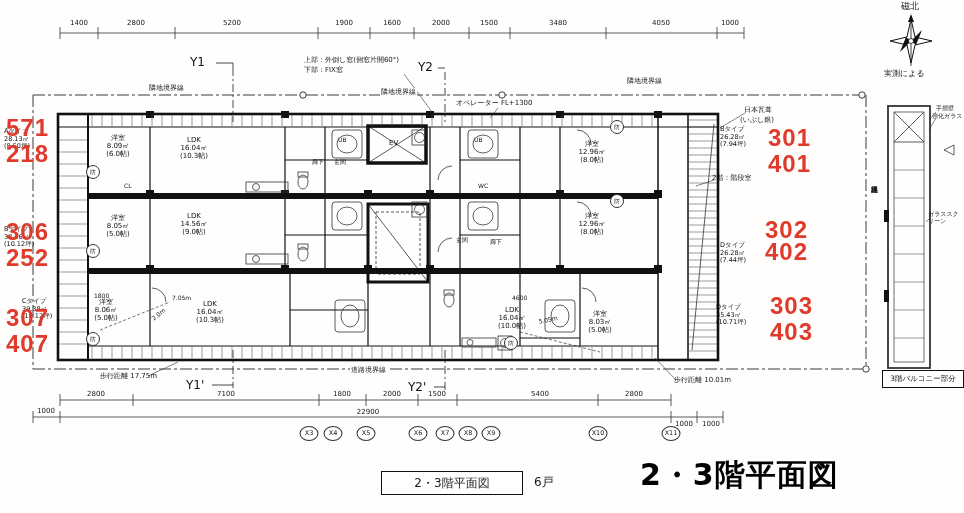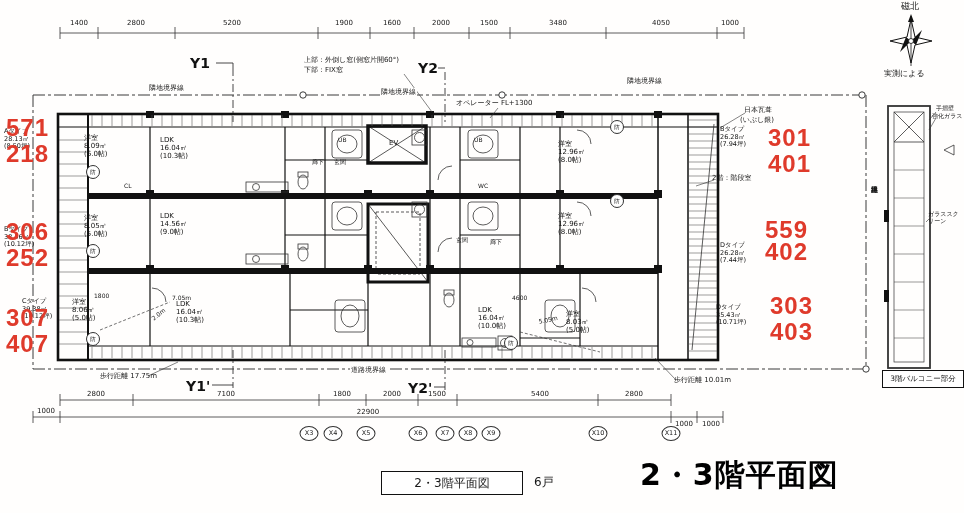--- a/index.html
+++ b/index.html
@@ -2,29 +2,29 @@
 <html><head>
 <meta charset="utf-8">
 <style>
   html,body{margin:0;padding:0;background:#fff;}
   #canvas{position:relative;width:964px;height:513px;background:#fffefd;overflow:hidden;
           font-family:"DejaVu Sans",sans-serif;color:#1a1a1a;}
   #linework{position:absolute;left:0;top:0;}
   .t{position:absolute;font-size:7px;line-height:8px;color:#161616;white-space:nowrap;}
   .t6{font-size:6px;line-height:7px;}
   .c{transform:translateX(-50%);}
-  .room{position:absolute;width:68px;text-align:left;font-size:7px;line-height:8px;color:#111;}
+  .room{position:absolute;width:68px;text-align:center;font-size:7px;line-height:8px;color:#111;}
   .utype{position:absolute;font-size:6.5px;line-height:7.5px;color:#111;white-space:nowrap;}
   .unum{position:absolute;font-family:"Liberation Sans",sans-serif;font-weight:700;
         font-size:24px;line-height:24px;color:#df3a2b;letter-spacing:1px;}
   .bub{position:absolute;width:17px;height:13px;border:1px solid #333;border-radius:50%;
        font-size:6.5px;line-height:13px;text-align:center;background:#fff;transform:translateX(-50%);}
   .mark{position:absolute;width:12px;height:12px;border:1px solid #333;border-radius:50%;
         font-size:5.5px;line-height:12px;text-align:center;background:#fff;}
-  .ymark{position:absolute;font-size:14px;font-weight:700;color:#111;}
+  .ymark{position:absolute;font-size:12px;font-weight:400;color:#111;}
   .vert{writing-mode:vertical-rl;}
   .onwhite{background:#fffefd;padding:0 1px;}
   .boxlabel{position:absolute;border:1.2px solid #111;text-align:center;background:#fff;}
   #title-box{left:381px;top:471px;width:140px;height:22px;border:1.5px solid #111;
              font-size:12px;line-height:22px;font-weight:500;}
   #big-title{position:absolute;left:640px;top:455px;font-size:30px;font-weight:700;
              letter-spacing:1px;color:#000;}
   #balcony-box{left:882px;top:370px;width:80px;height:16px;font-size:7.5px;line-height:16px;}
   .rot{transform-origin:left top;}
 </style>
@@ -251,21 +251,21 @@
   </div>
 
   <span class="unum" style="left:6px;top:116px">571</span>
   <span class="unum" style="left:6px;top:142px">218</span>
   <span class="unum" style="left:6px;top:220px">306</span>
   <span class="unum" style="left:6px;top:246px">252</span>
   <span class="unum" style="left:6px;top:306px">307</span>
   <span class="unum" style="left:6px;top:332px">407</span>
   <span class="unum" style="left:768px;top:126px">301</span>
   <span class="unum" style="left:768px;top:152px">401</span>
-  <span class="unum" style="left:765px;top:218px">559</span>
+  <span class="unum" style="left:765px;top:218px">302</span>
   <span class="unum" style="left:765px;top:236px;top:240px">402</span>
   <span class="unum" style="left:770px;top:294px">303</span>
   <span class="unum" style="left:770px;top:320px">403</span>
 
   <div class="room" style="left:84px;top:134px">
     <div>洋室</div>
       <div>8.09㎡</div>
       <div>(6.0帖)</div>
     </div>
   <div class="room" style="left:160px;top:136px">

